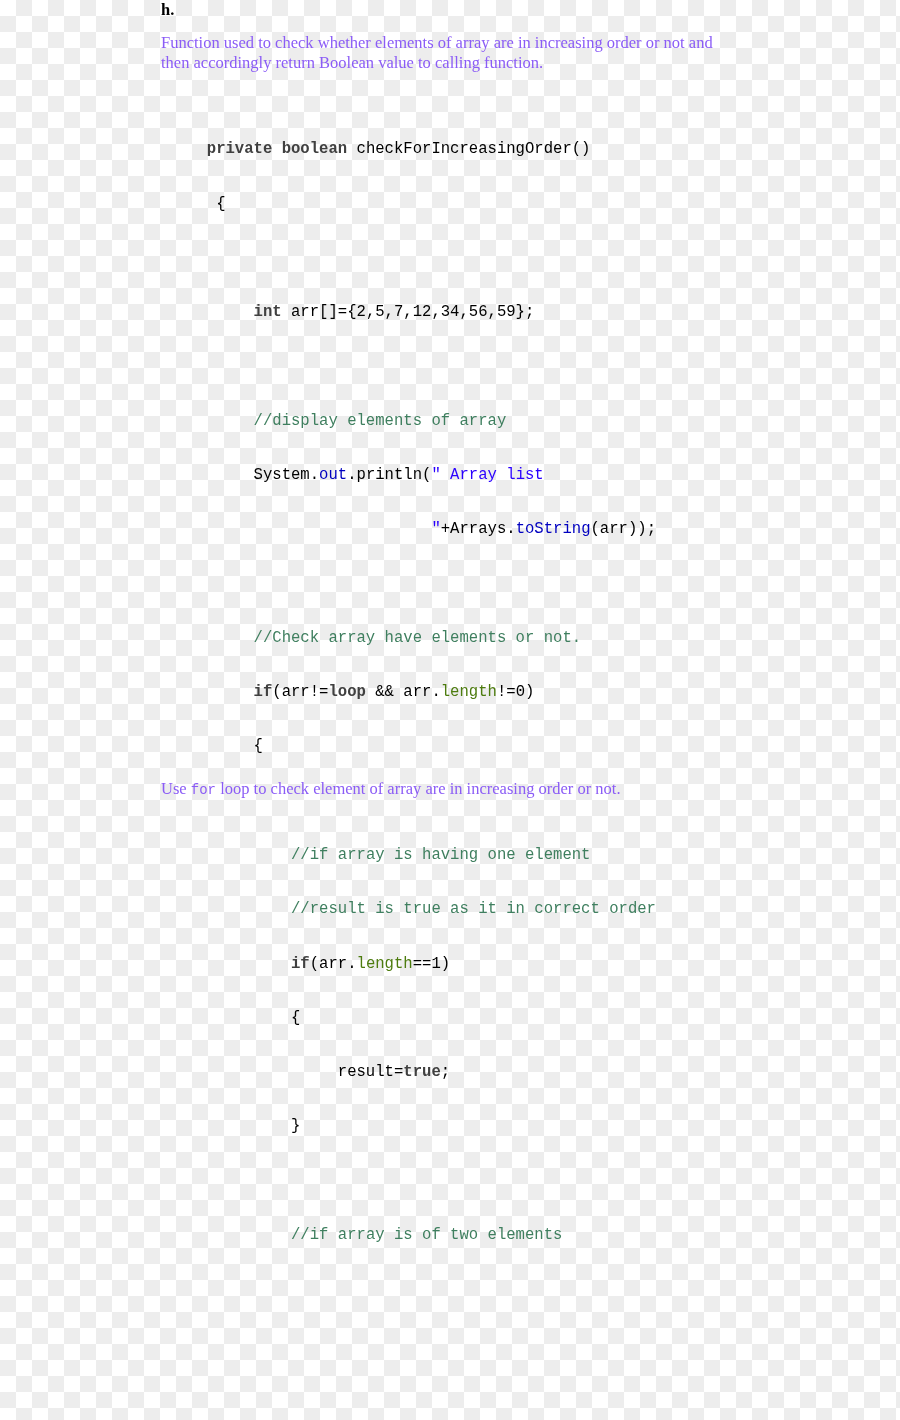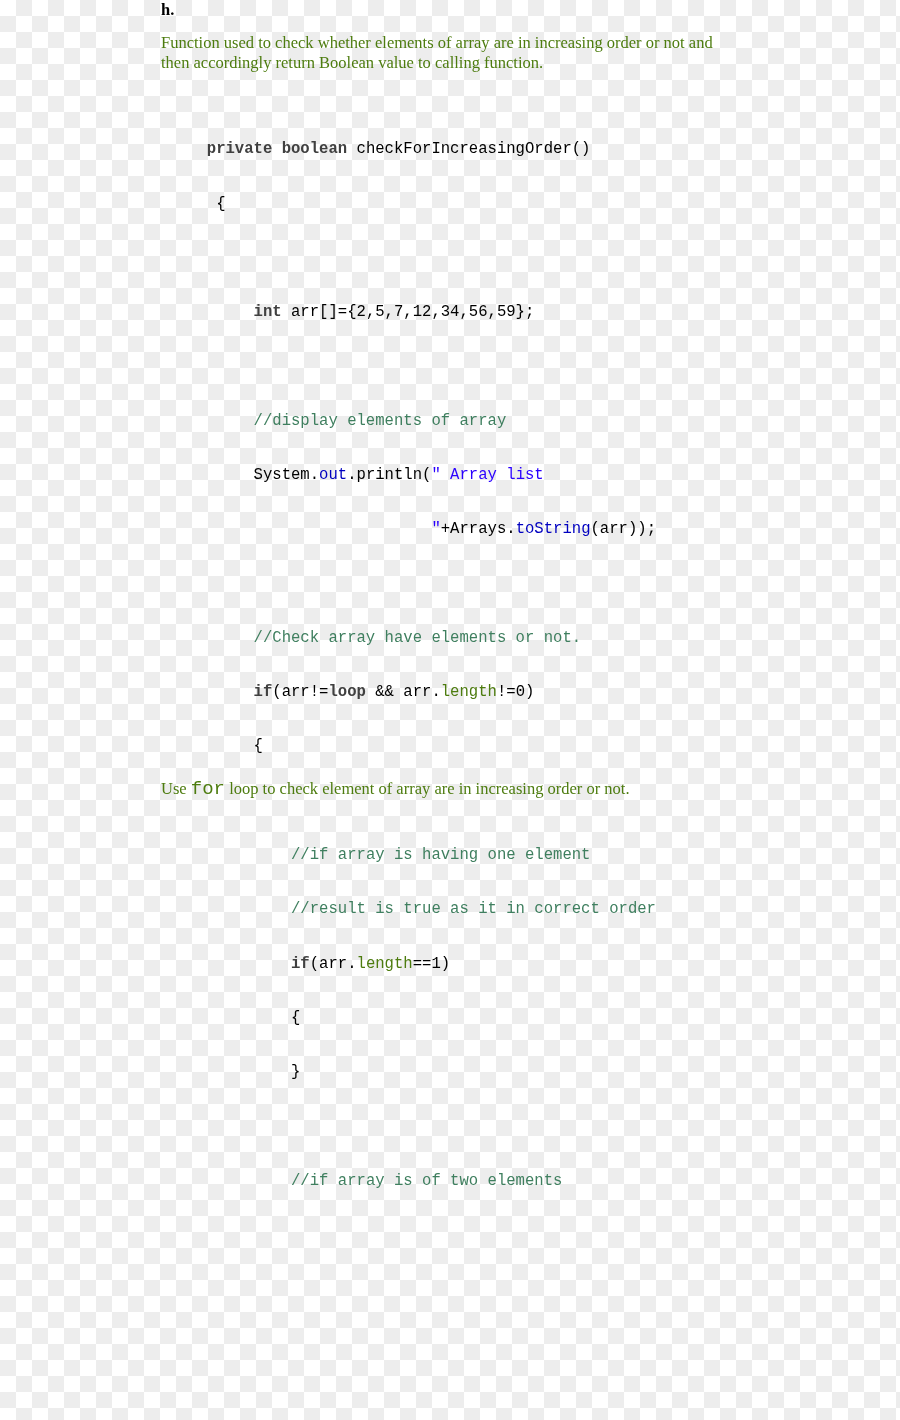--- a/index.html
+++ b/index.html
@@ -38,36 +38,36 @@
     font-weight: bold;
     font-size: 16.5px;
     line-height: 19px;
   }
 
   .prose {
     position: absolute;
     font-family: "Liberation Serif", serif;
     font-size: 16.5px;
     line-height: 19.5px;
-    color: #4d7c0f;
+    color: #8b5cf6;
   }
   .prose-intro {
     left: 161px;
     top: 33px;
     width: 580px;
   }
   .prose-for {
     left: 161px;
     top: 779px;
     width: 600px;
     white-space: nowrap;
   }
   .mono-inline {
     font-family: "Liberation Mono", monospace;
-    font-size: 19px;
+    font-size: 14px;
   }
 
   .code {
     position: absolute;
     left: 160px;
     top: 86px;
     width: 720px;
     font-family: "Liberation Mono", monospace;
     font-size: 15.6px;
     line-height: 18.1px;
@@ -109,20 +109,21 @@
     <span class="ln"><span class="pln">                             </span><span class="str">"</span><span class="pln">+Arrays.</span><span class="it">toString</span><span class="pln">(arr));</span></span>
     <span class="ln"> </span>
     <span class="ln"><span class="pln">          </span><span class="cm">//Check array have elements or not.</span></span>
     <span class="ln"><span class="pln">          </span><span class="kw">if</span><span class="pln">(arr!=</span><span class="kw">loop</span><span class="pln"> &amp;&amp; arr.</span><span class="fld">length</span><span class="pln">!=0)</span></span>
     <span class="ln"><span class="pln">          {</span></span>
     <span class="ln"> </span>
     <span class="ln"><span class="pln">              </span><span class="cm">//if array is having one element</span></span>
     <span class="ln"><span class="pln">              </span><span class="cm">//result is true as it in correct order</span></span>
     <span class="ln"><span class="pln">              </span><span class="kw">if</span><span class="pln">(arr.</span><span class="fld">length</span><span class="pln">==1)</span></span>
     <span class="ln"><span class="pln">              {</span></span>
+    <span class="ln"><span class="pln">                   result=</span><span class="kw">true</span><span class="pln">;</span></span>
     <span class="ln"><span class="pln">              }</span></span>
     <span class="ln"> </span>
     <span class="ln"><span class="pln">              </span><span class="cm">//if array is of two elements</span></span>
     
     
     
     
     
     
     

